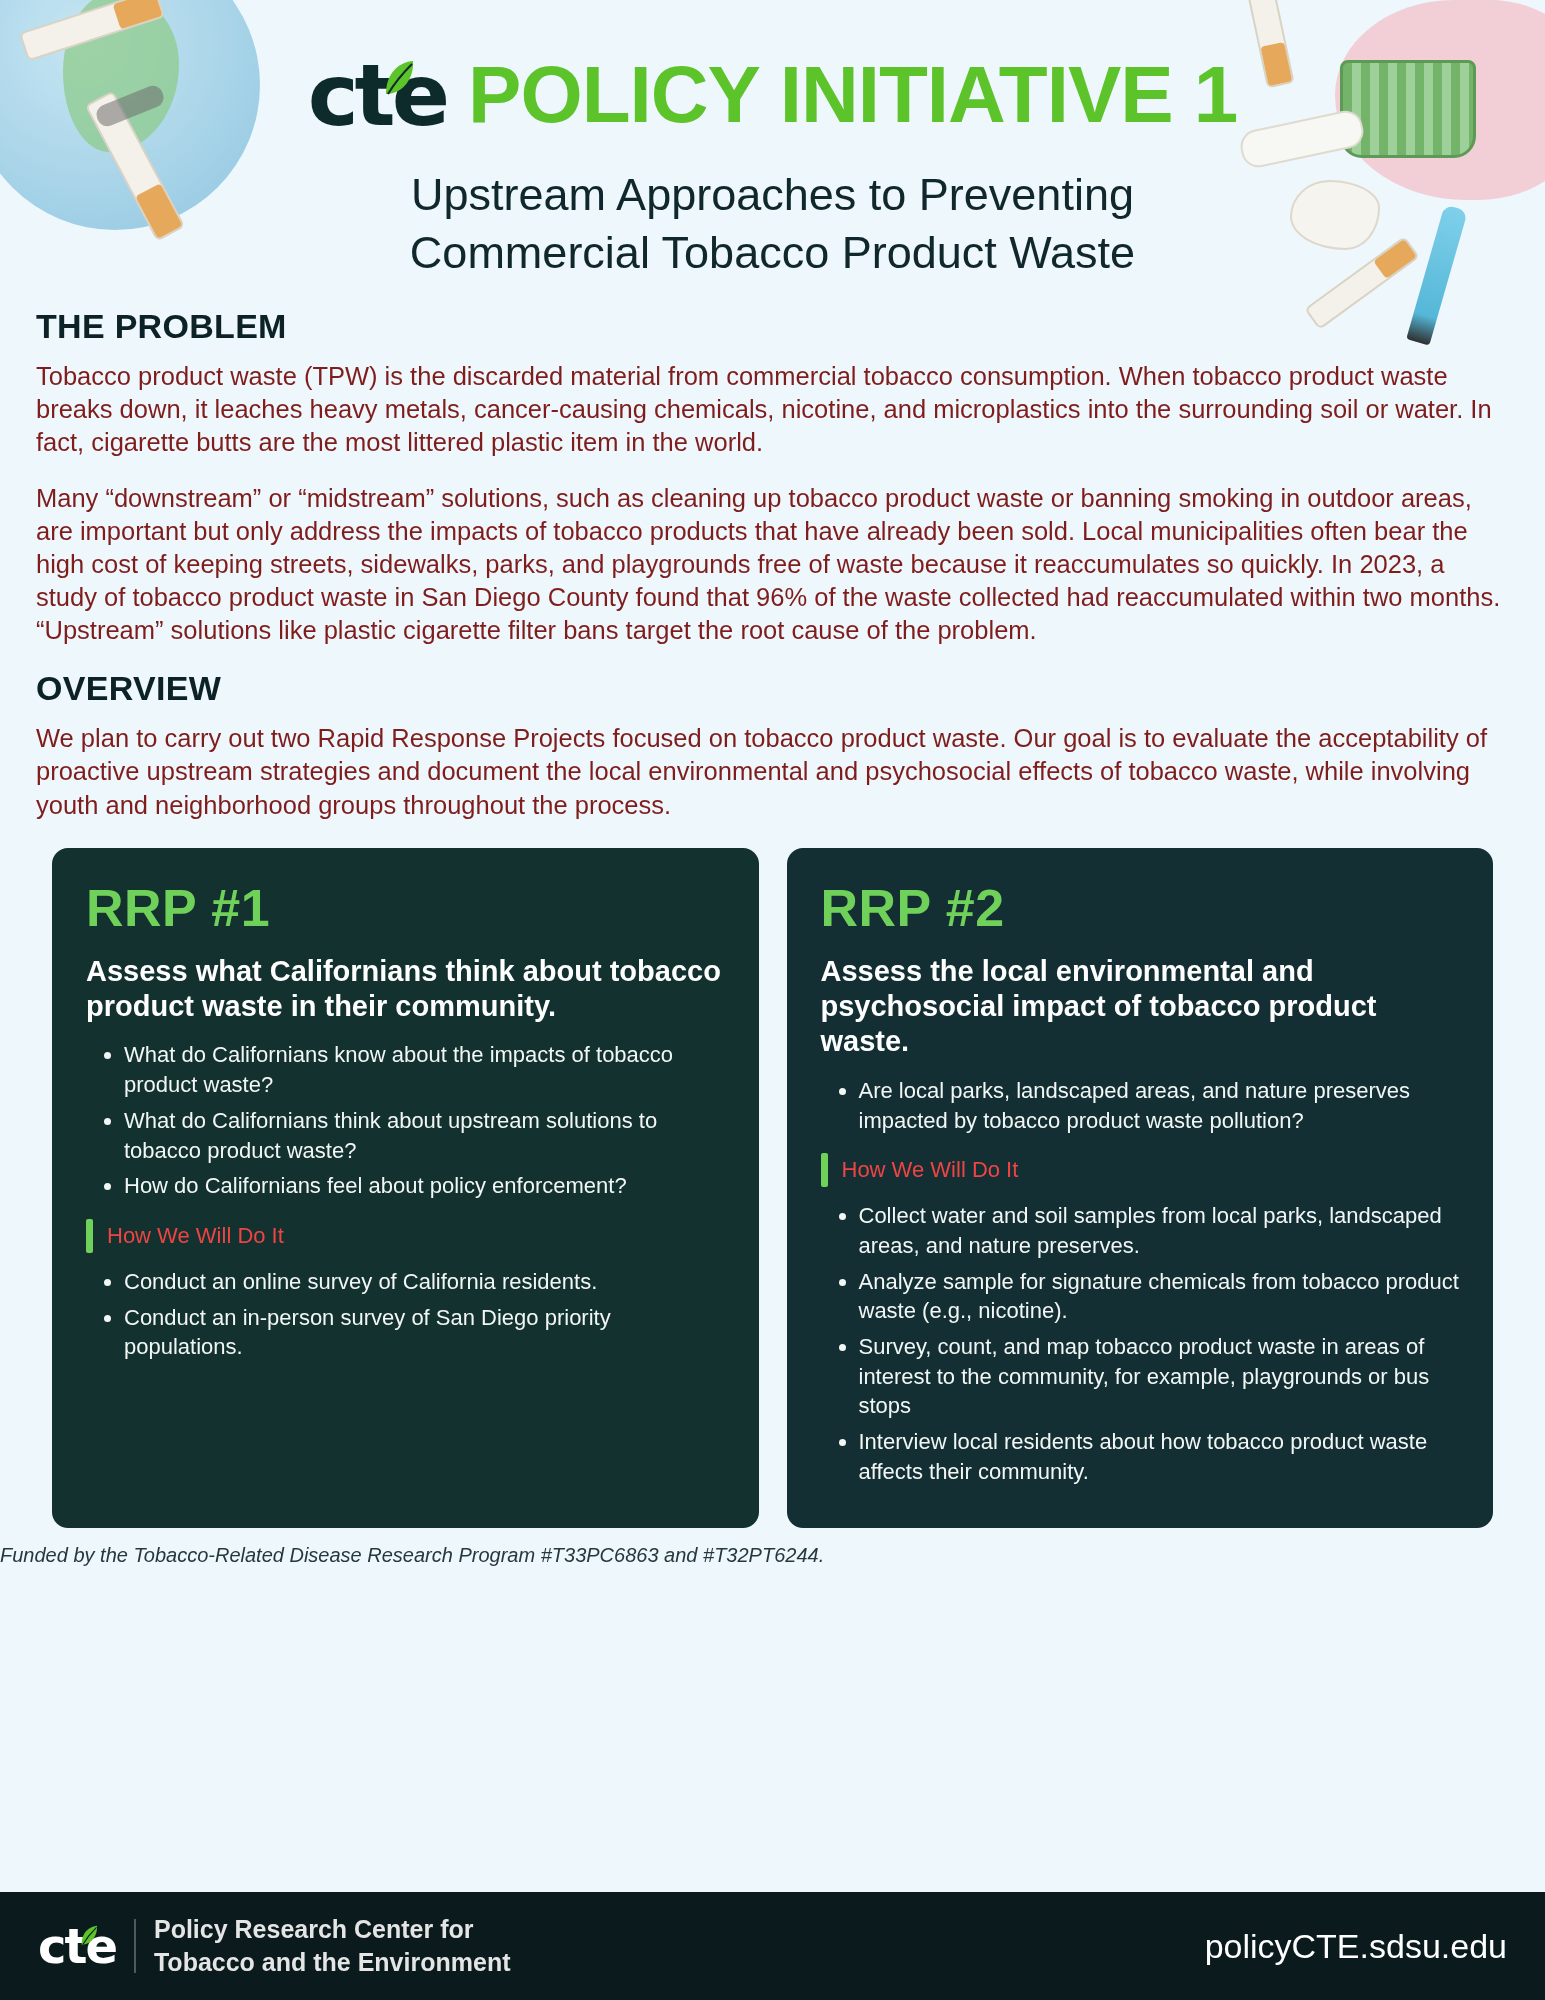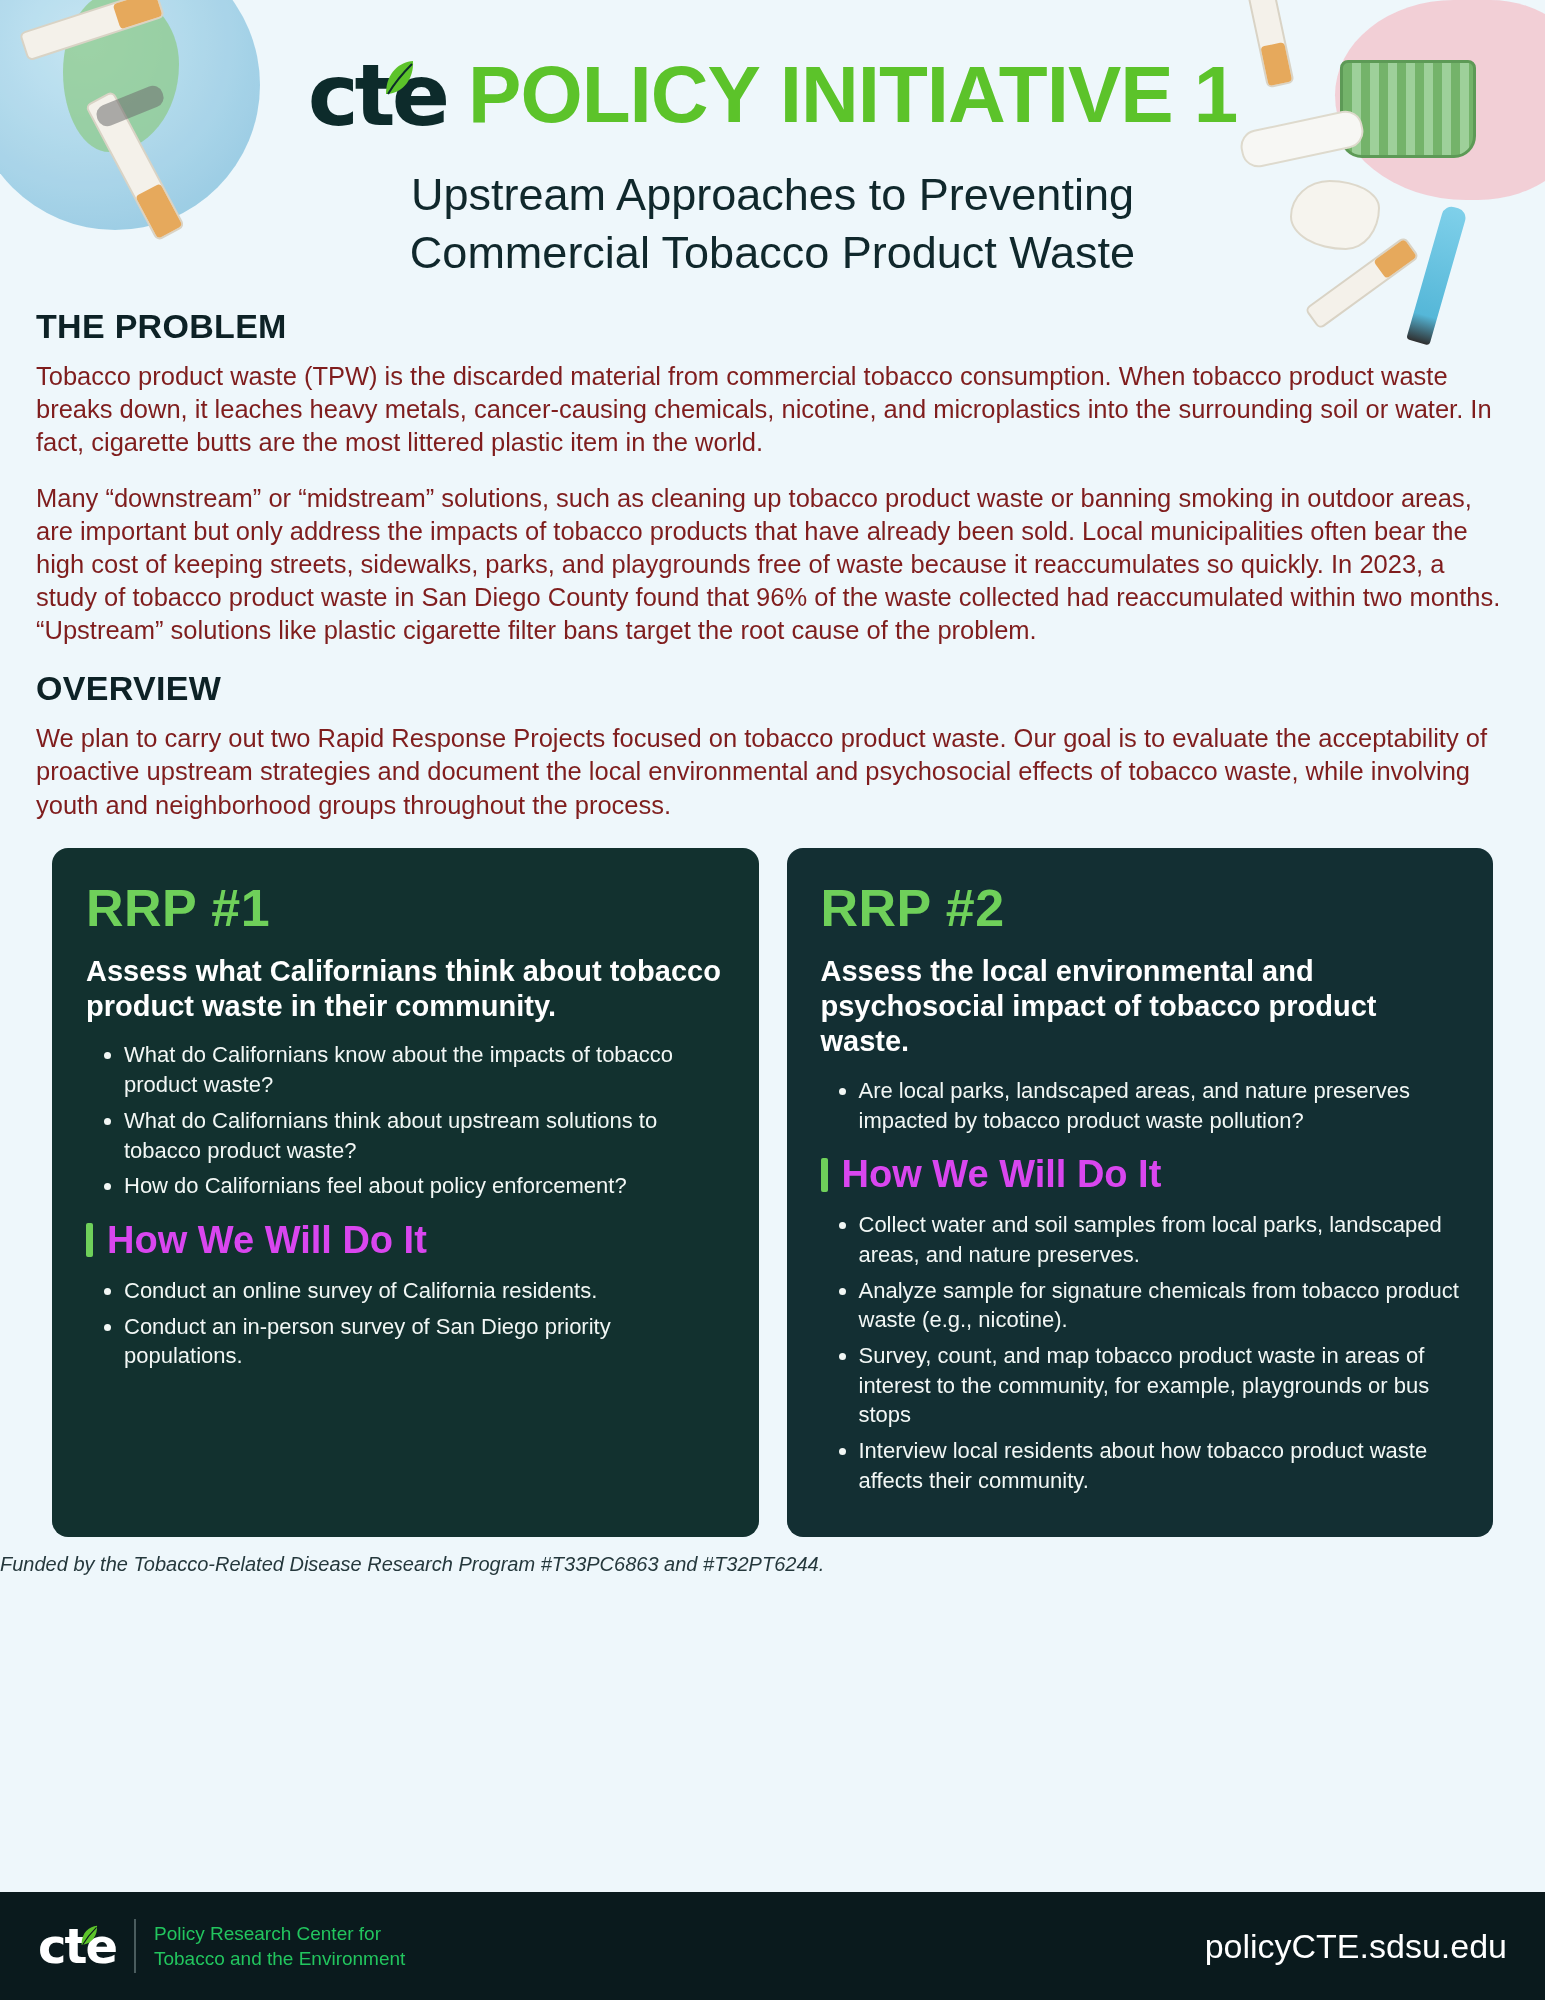--- a/index.html
+++ b/index.html
@@ -234,23 +234,23 @@
     margin: 18px 0 14px 0;
   }
   .how-bar {
     width: 7px;
     height: 34px;
     background: #6fd05a;
     border-radius: 2px;
     flex: none;
   }
   .how-text {
-    font-size: 38px;
-    font-weight: bold;
-    color: #d946ef;
+    font-size: 22px;
+    font-weight: normal;
+    color: #ef4444;
   }
 
   
   .funding {
     font-size: 20px;
     font-style: italic;
     color: #25383c;
     margin-top: 16px;
   }
 
@@ -287,24 +287,24 @@
     top: 2px;
     width: 20px;
     height: 23px;
   }
   .footer-divider {
     width: 2px;
     height: 54px;
     background: #4a5c5e;
   }
   .footer-org {
-    color: #22c55e;
-    font-size: 19px;
+    color: #e5e5e5;
+    font-size: 25px;
     line-height: 1.32;
-    font-weight: normal;
+    font-weight: bold;
   }
   .footer-url {
     color: #ffffff;
     font-size: 34px;
     font-weight: 400;
   }
 </style>
 </head>
 <body>
 

